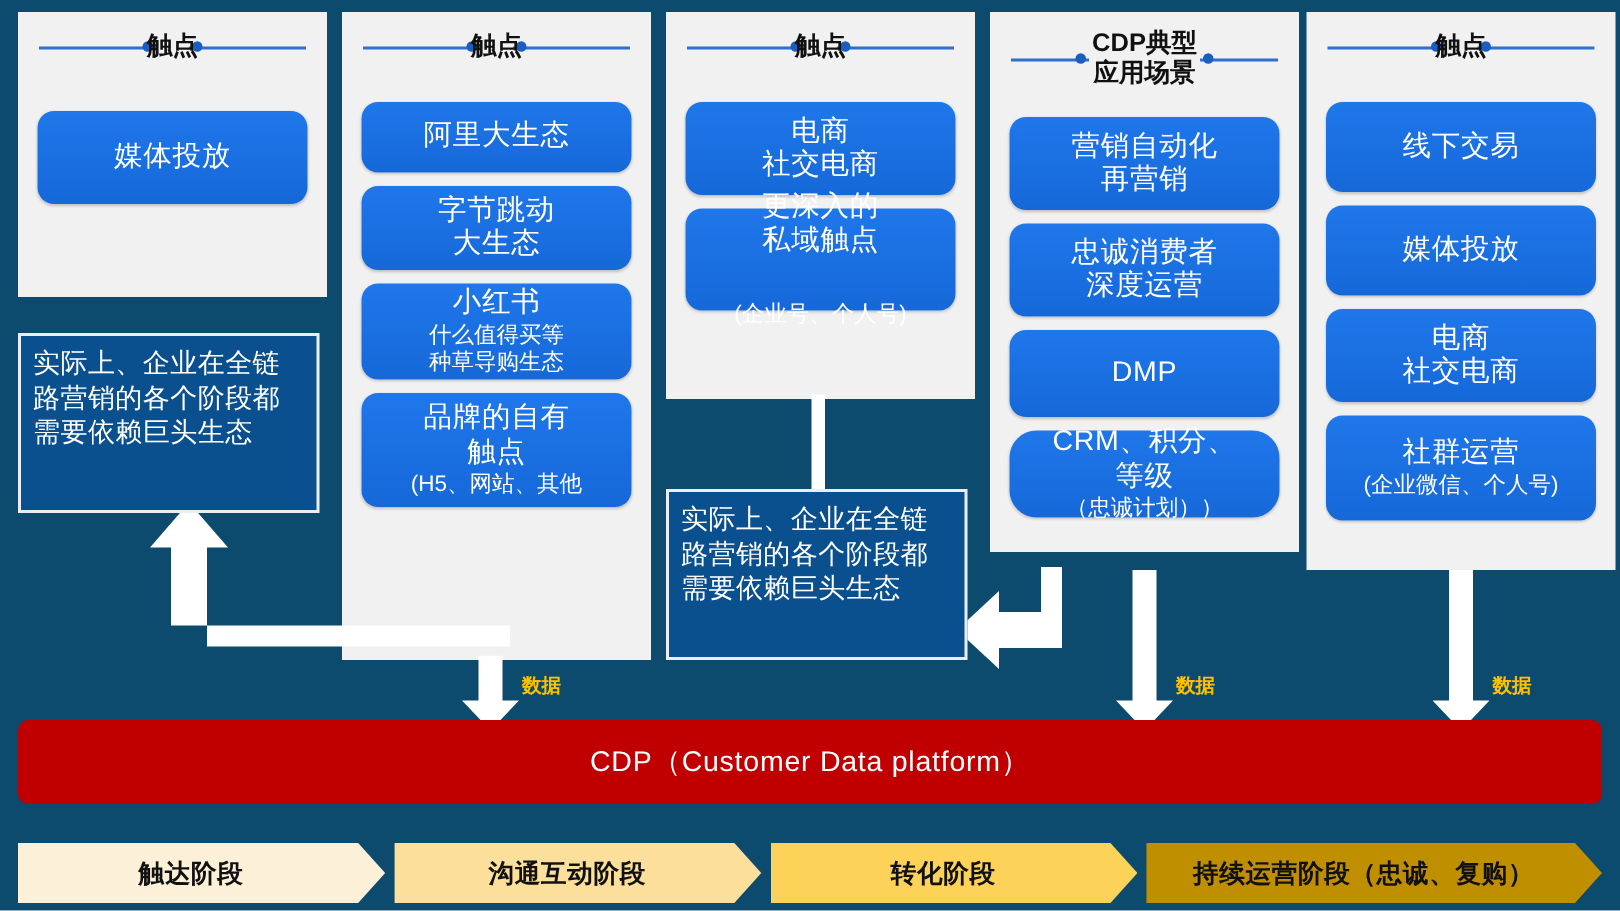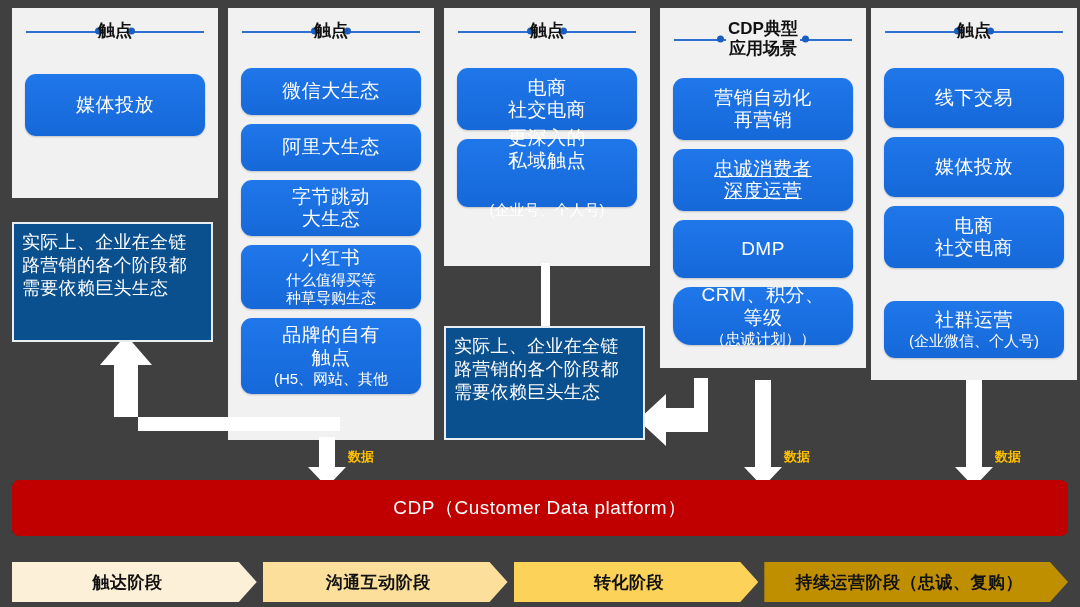--- a/index.html
+++ b/index.html
@@ -4,21 +4,21 @@
 <style>
   html, body {
     margin: 0;
     padding: 0;
     background: #ffffff;
   }
   #stage {
     position: relative;
     width: 1080px;
     height: 607px;
-    background: #404040;
+    background: #0c4a6e;
     overflow: hidden;
     font-family: "Liberation Sans", "DejaVu Sans", sans-serif;
   }
 
   
   .panel {
     position: absolute;
     background: #f1f1f1;
     box-sizing: border-box;
   }
@@ -214,23 +214,20 @@
   <div class="panel" style="left:228px; top:8px; width:206px; height:432px;">
     <div class="panel-head">
       <div class="head-rule left" style="width:78px;"></div>
       <div class="head-dot" style="left:83px;"></div>
       <div class="head-rule right" style="width:78px;"></div>
       <div class="head-dot" style="right:83px;"></div>
       <div class="panel-title">触点</div>
     </div>
     <div class="cards" style="padding-top:14px;">
       <div class="card" style="height:47px;">
-        <div class="main">微信大生态</div>
-      </div>
-      <div class="card" style="height:47px;">
         <div class="main">阿里大生态</div>
       </div>
       <div class="card" style="height:56px;">
         <div class="main">字节跳动
 大生态</div>
       </div>
       <div class="card" style="height:64px;align-items:center;">
         <div class="main">小红书</div>
         <div class="sub">什么值得买等
 种草导购生态</div>
@@ -271,21 +268,21 @@
       <div class="head-rule right" style="width:52px; top:31px;"></div>
       <div class="head-dot" style="right:57px; top:31px;"></div>
       <div class="panel-title">CDP典型
 应用场景</div>
     </div>
     <div class="cards" style="padding-top:8px;">
       <div class="card" style="height:62px;">
         <div class="main">营销自动化
 再营销</div>
       </div>
-      <div class="card" style="height:62px;text-decoration:underline;">
+      <div class="card" style="height:62px;">
         <div class="main">忠诚消费者
 深度运营</div>
       </div>
       <div class="card" style="height:58px;">
         <div class="main">DMP</div>
       </div>
       <div class="card" style="height:58px;border-radius:18px;">
         <div class="main">CRM、积分、
 等级</div>
         <div class="sub">（忠诚计划））</div>
@@ -305,21 +302,21 @@
       <div class="card" style="height:60px;">
         <div class="main">线下交易</div>
       </div>
       <div class="card" style="height:60px;">
         <div class="main">媒体投放</div>
       </div>
       <div class="card" style="height:62px;">
         <div class="main">电商
 社交电商</div>
       </div>
-      <div class="card" style="height:57px;margin-top:24px;">
+      <div class="card" style="height:70px;">
         <div class="main">社群运营</div>
         <div class="sub">(企业微信、个人号)</div>
       </div>
     </div>
   </div>
 
   <div class="note" style="left:12px; top:222px; width:201px; height:120px;">实际上、企业在全链路营销的各个阶段都需要依赖巨头生态</div>
 
   <div class="note" style="left:444px; top:326px; width:201px; height:114px;">实际上、企业在全链路营销的各个阶段都需要依赖巨头生态</div>
 

